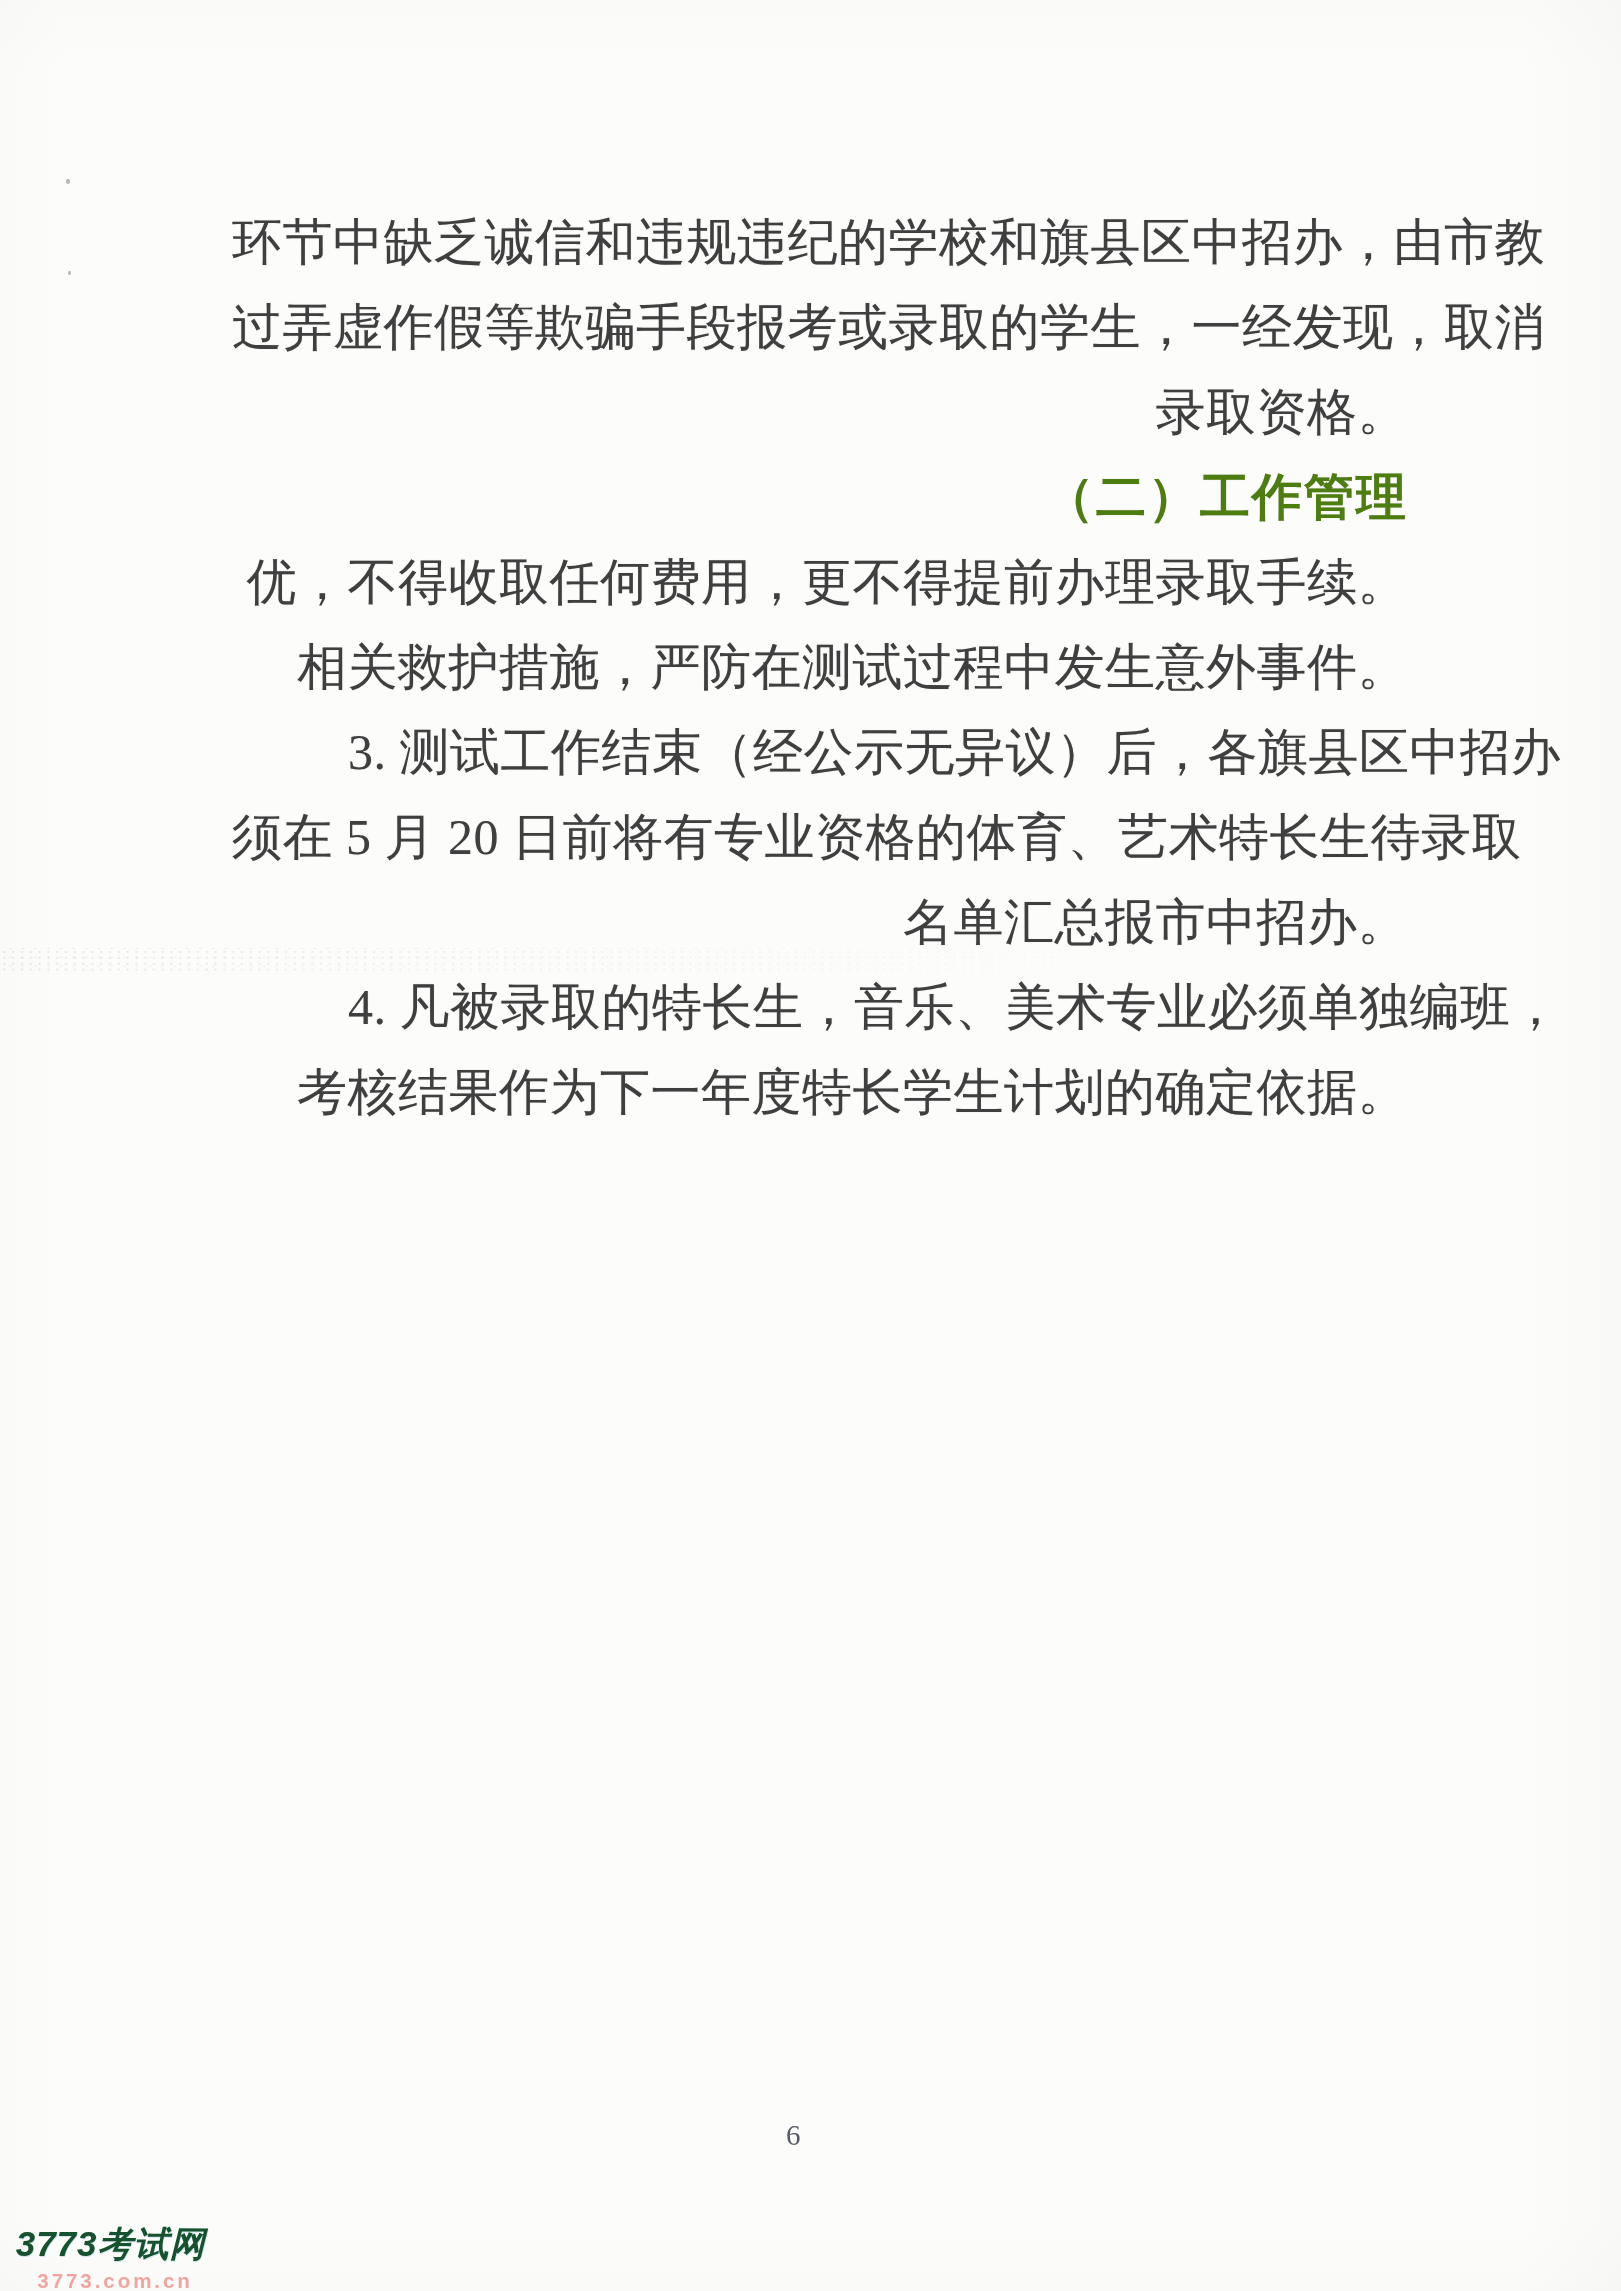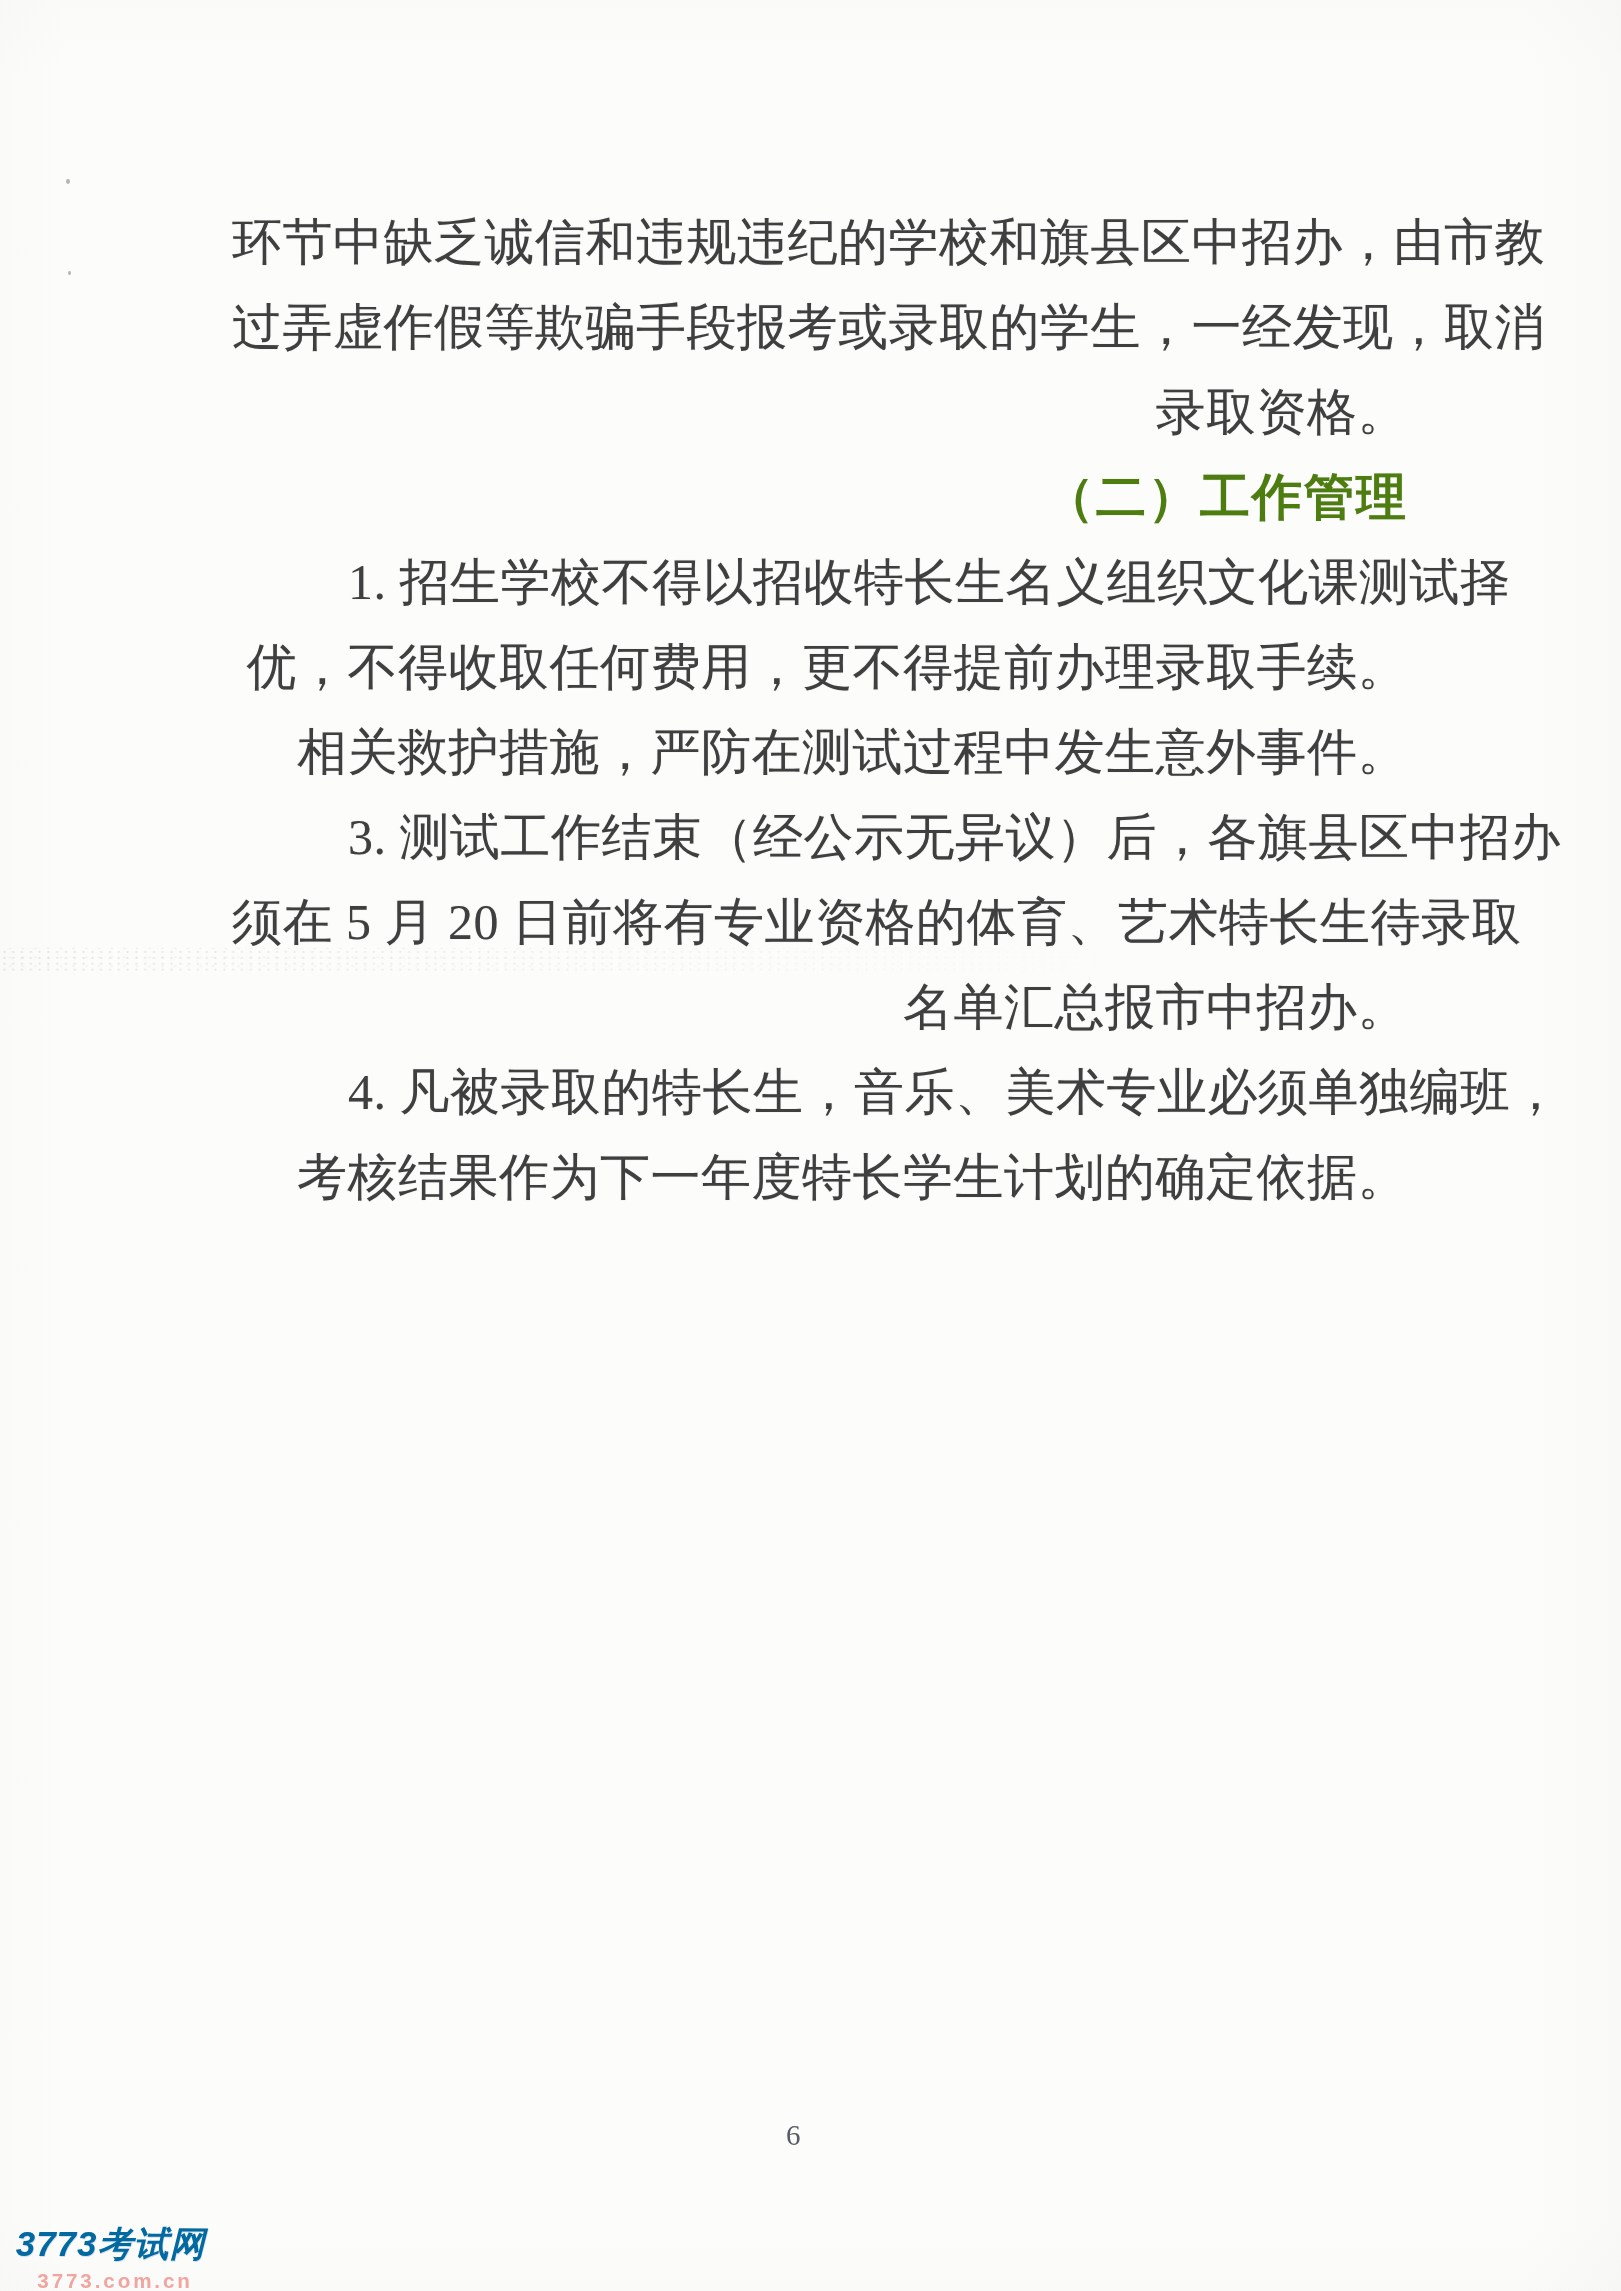--- a/index.html
+++ b/index.html
@@ -62,21 +62,21 @@
     font-size: 29px;
     color: #565b63;
   }
   .watermark { position: absolute; left: 15.7px; top: 2221px; }
   .wm-name {
     font-family: "Liberation Sans", "DejaVu Sans", sans-serif;
     font-weight: bold;
     font-style: italic;
     font-size: 35px;
     letter-spacing: 1px;
-    color: #0369a1;
+    color: #14532d;
     text-shadow: 0.5px 0.5px 0 rgba(169,198,226,0.5);
   }
   .wm-url {
     font-family: "Liberation Sans", "DejaVu Sans", sans-serif;
     font-weight: bold;
     font-size: 20.6px;
     letter-spacing: 2.9px;
     color: #f0a5a0;
     margin-left: 21.6px;
     margin-top: 1px;
@@ -88,21 +88,20 @@
 <div class="scan-page"></div>
 
 <div class="speck speck-1"></div>
 <div class="speck speck-2"></div>
 
 <div class="text-block">
   <div class="line">环节中缺乏诚信和违规违纪的学校和旗县区中招办，由市教</div>
   <div class="line">过弄虚作假等欺骗手段报考或录取的学生，一经发现，取消</div>
   <div class="line">录取资格。</div>
   <div class="line indent heading">（二）工作管理</div>
-  <div class="line indent">1. 招生学校不得以招收特长生名义组织文化课测试择</div>
   <div class="line">优，不得收取任何费用，更不得提前办理录取手续。</div>
   <div class="line">相关救护措施，严防在测试过程中发生意外事件。</div>
   <div class="line indent">3. 测试工作结束（经公示无异议）后，各旗县区中招办</div>
   <div class="line">须在 5 月 20 日前将有专业资格的体育、艺术特长生待录取</div>
   <div class="line">名单汇总报市中招办。</div>
   <div class="line indent">4. 凡被录取的特长生，音乐、美术专业必须单独编班，</div>
   <div class="line">考核结果作为下一年度特长学生计划的确定依据。</div>
 </div>
 
 <div class="noise-band"></div>

